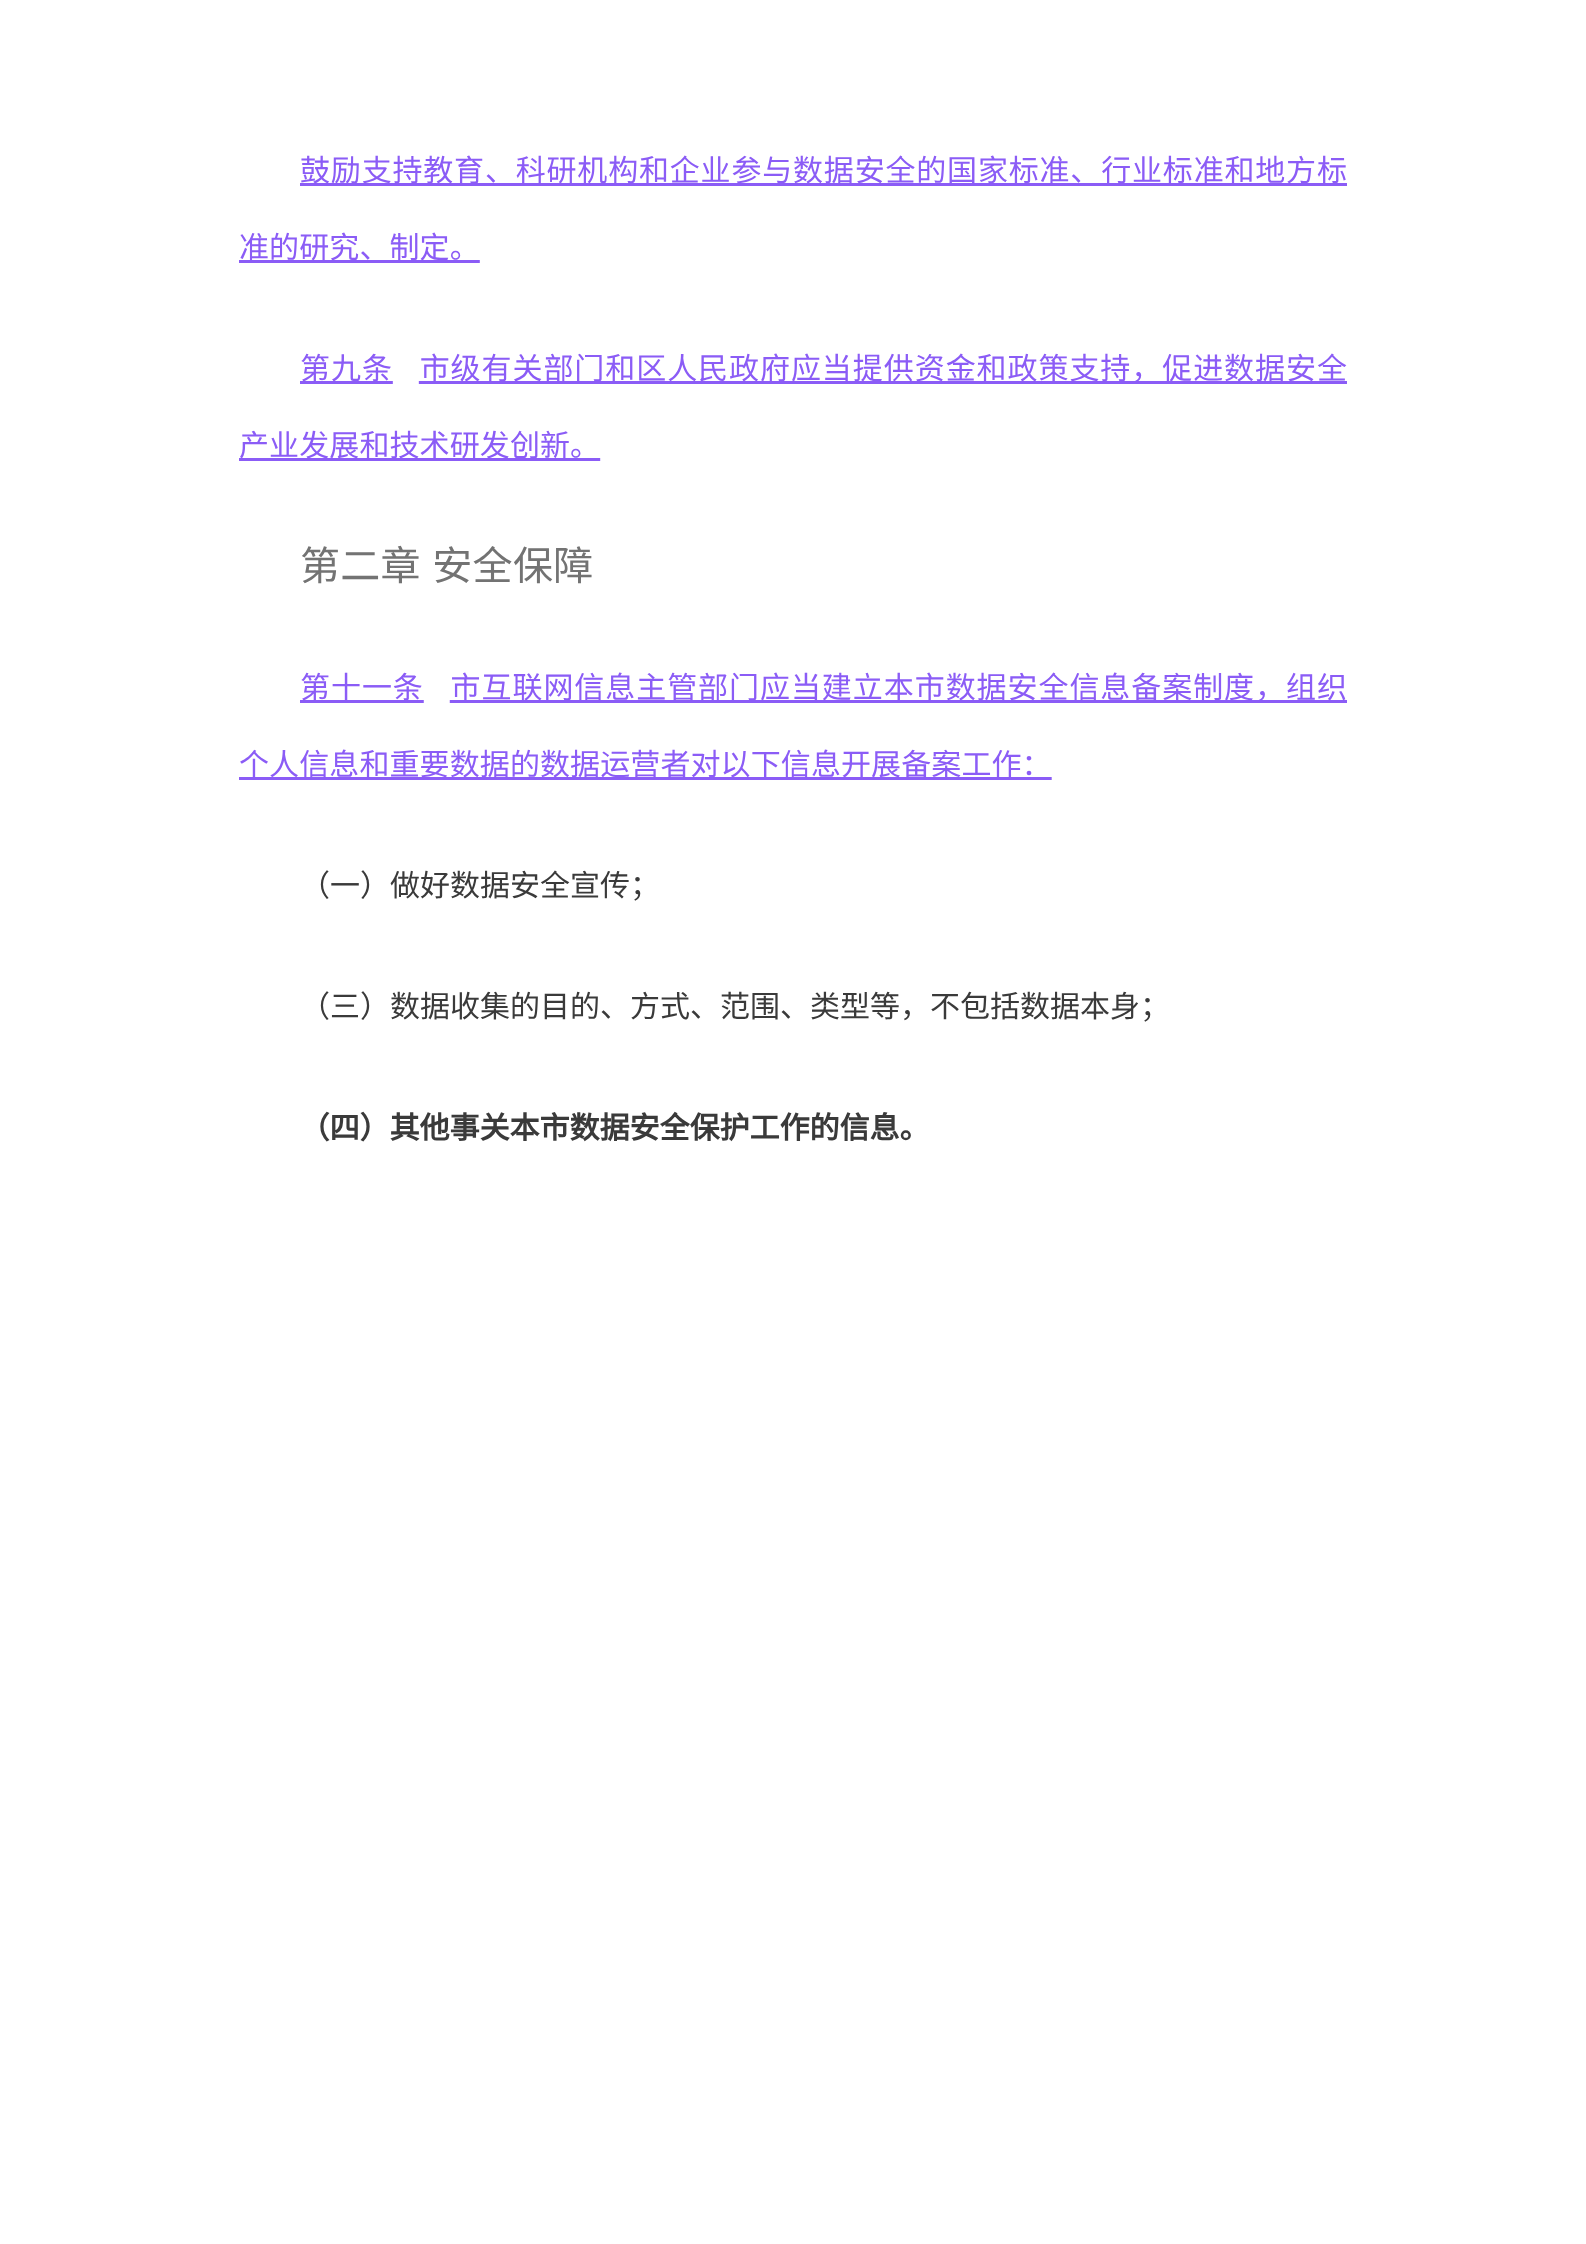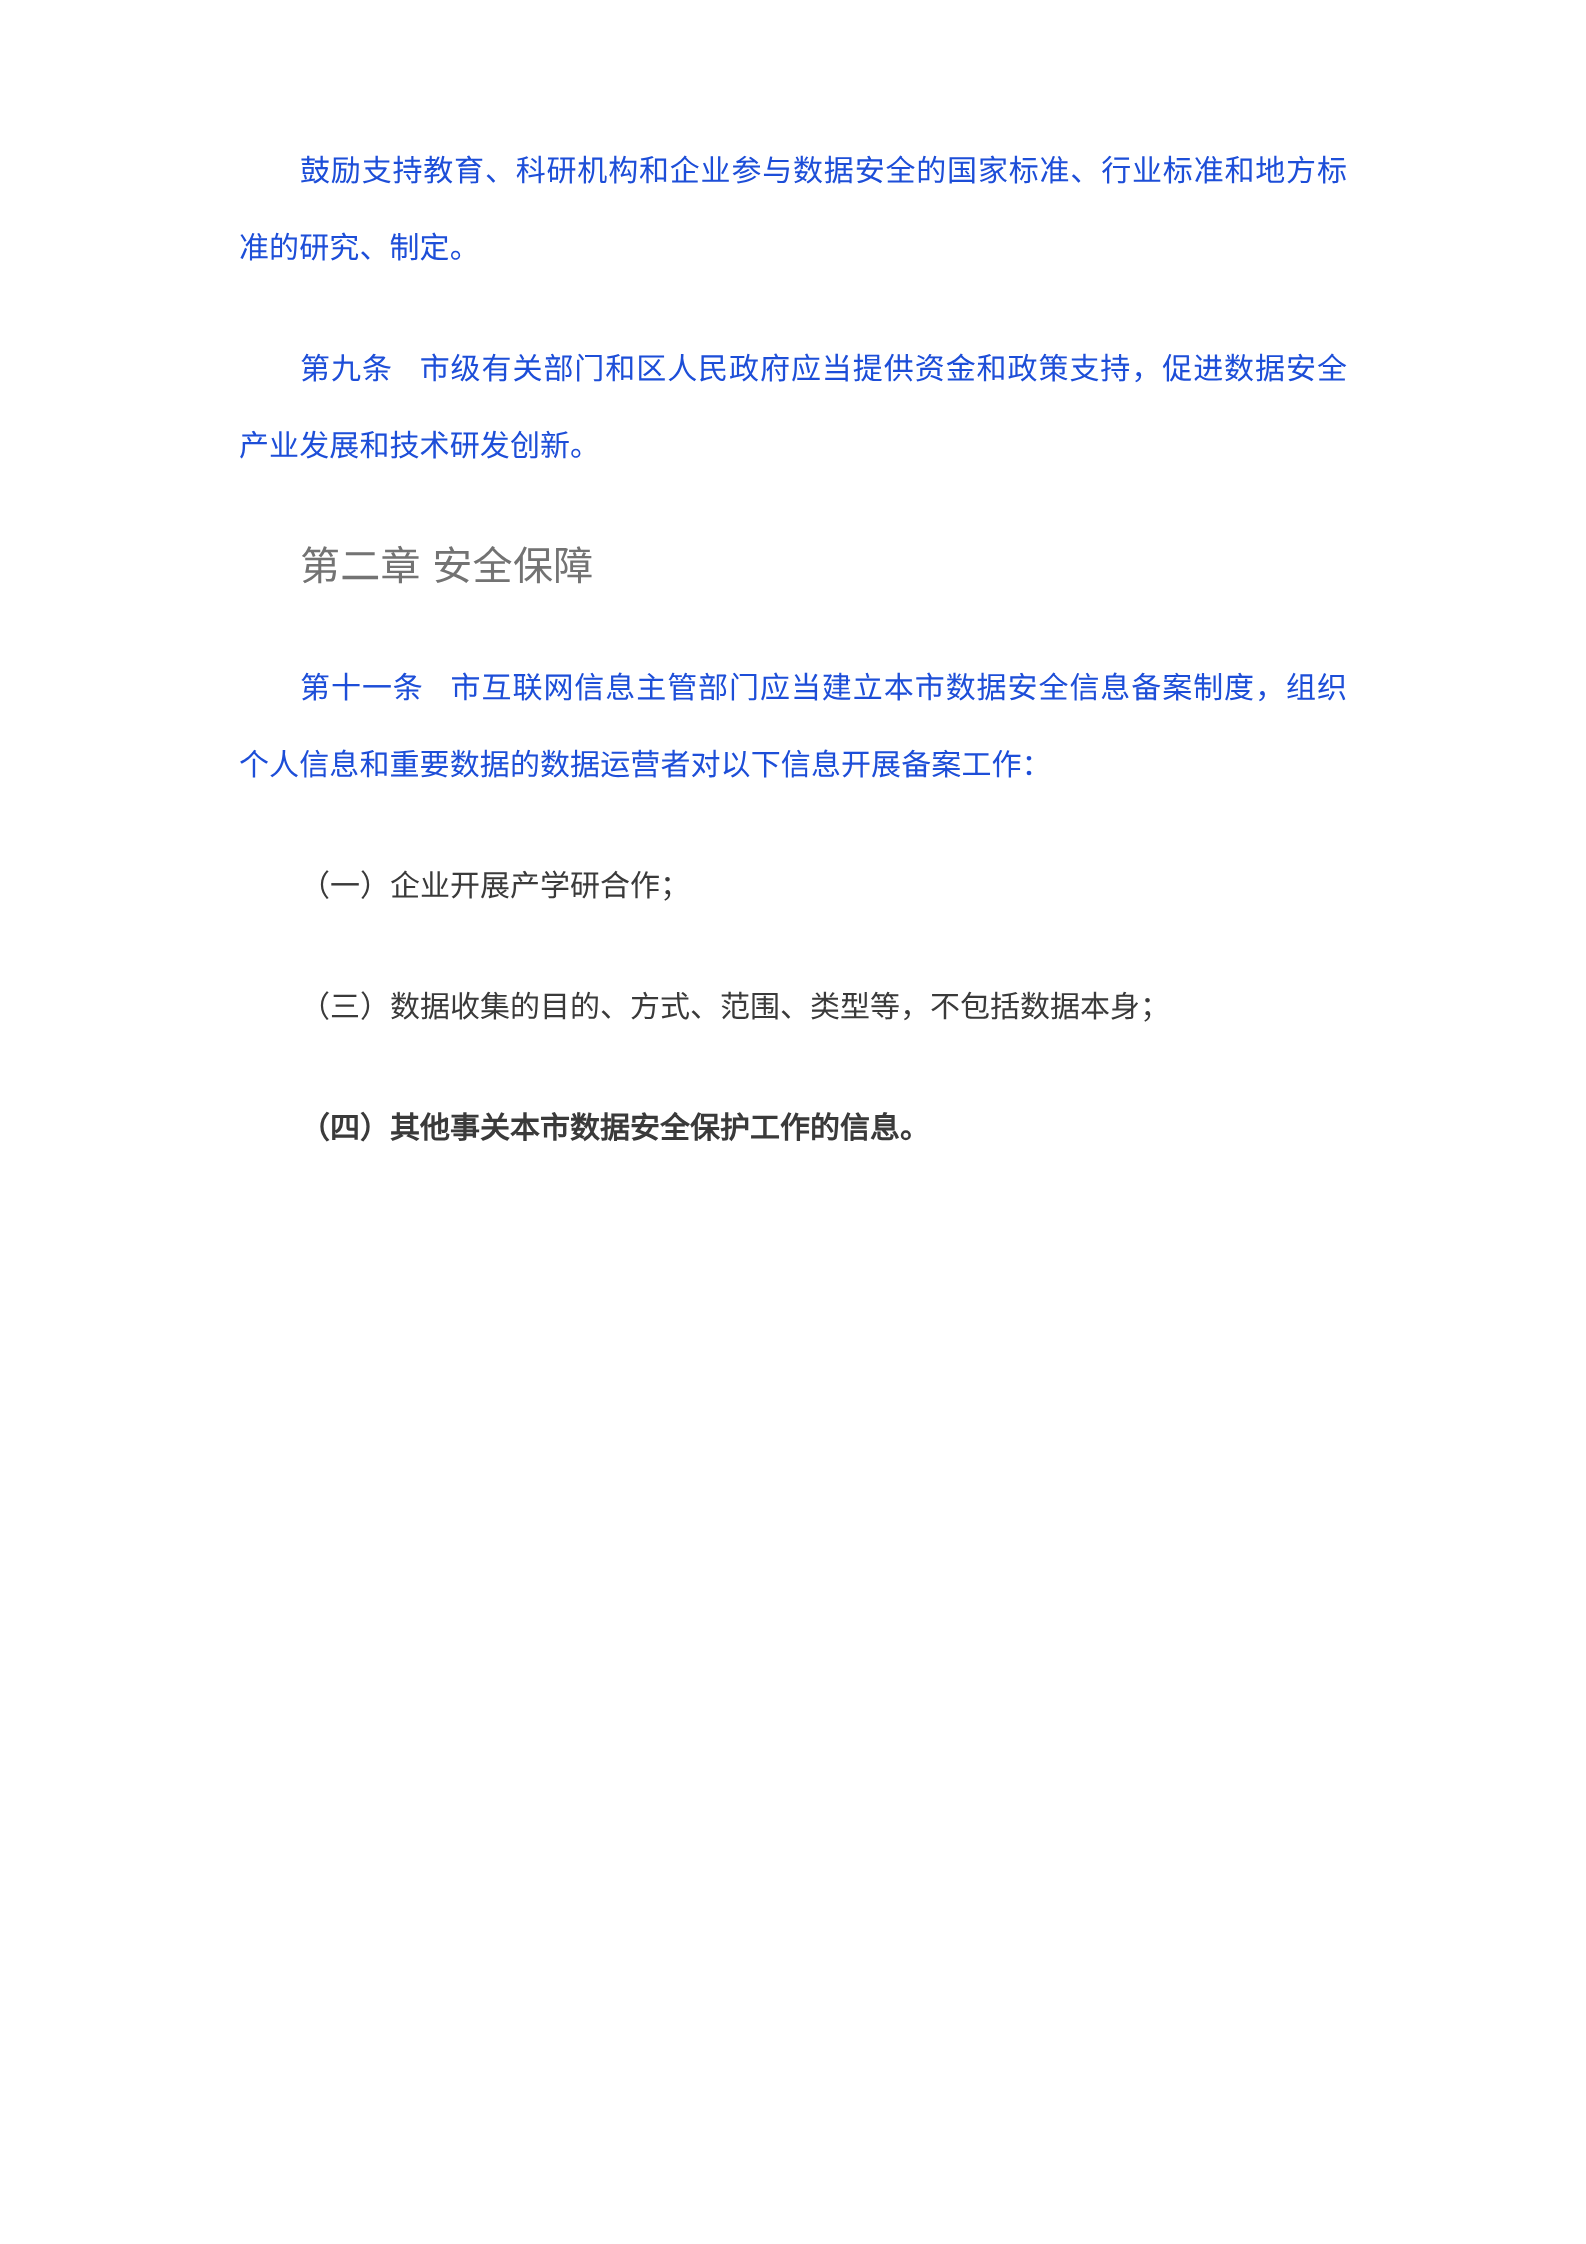--- a/index.html
+++ b/index.html
@@ -29,22 +29,23 @@
   }
   
   .para {
     margin: 0 0 44px 0;
     font-size: 30px;
     line-height: 77px;
     text-indent: 61px;
     text-align: justify;
     text-justify: inter-ideograph;
     letter-spacing: 0.1px;
-    color: #1d4ed8;
+    color: #8b5cf6;
     word-break: break-all;
+    text-decoration: underline;
   }
   .para:last-child {
     margin-bottom: 0;
   }
   
   .chapter-heading {
     margin: 0 0 44px 0;
     font-size: 40px;
     line-height: 77px;
     text-indent: 61px;
@@ -82,21 +83,21 @@
     <p class="para">鼓励支持教育、科研机构和企业参与数据安全的国家标准、行业标准和地方标准的研究、制定。</p>
 
     <p class="para"><span>第九条</span><span class="article-gap"></span><span>市级有关部门和区人民政府应当提供资金和政策支持，促进数据安全产业发展和技术研发创新。</span></p>
 
 
 
     <p class="chapter-heading">第二章  安全保障</p>
 
     <p class="para"><span>第十一条</span><span class="article-gap"></span><span>市互联网信息主管部门应当建立本市数据安全信息备案制度，组织个人信息和重要数据的数据运营者对以下信息开展备案工作：</span></p>
 
-    <p class="list-item"><span>（一）</span><span>企业开展产学研合作；</span></p>
+    <p class="list-item"><span>（一）</span><span>做好数据安全宣传；</span></p>
 
 
     <p class="list-item"><span>（三）</span><span>数据收集的目的、方式、范围、类型等，不包括数据本身；</span></p>
 
     <p class="list-item"><span>（四）</span><span>其他事关本市数据安全保护工作的信息。</span></p>
 
   </div>
 </div>
 
 </body></html>

